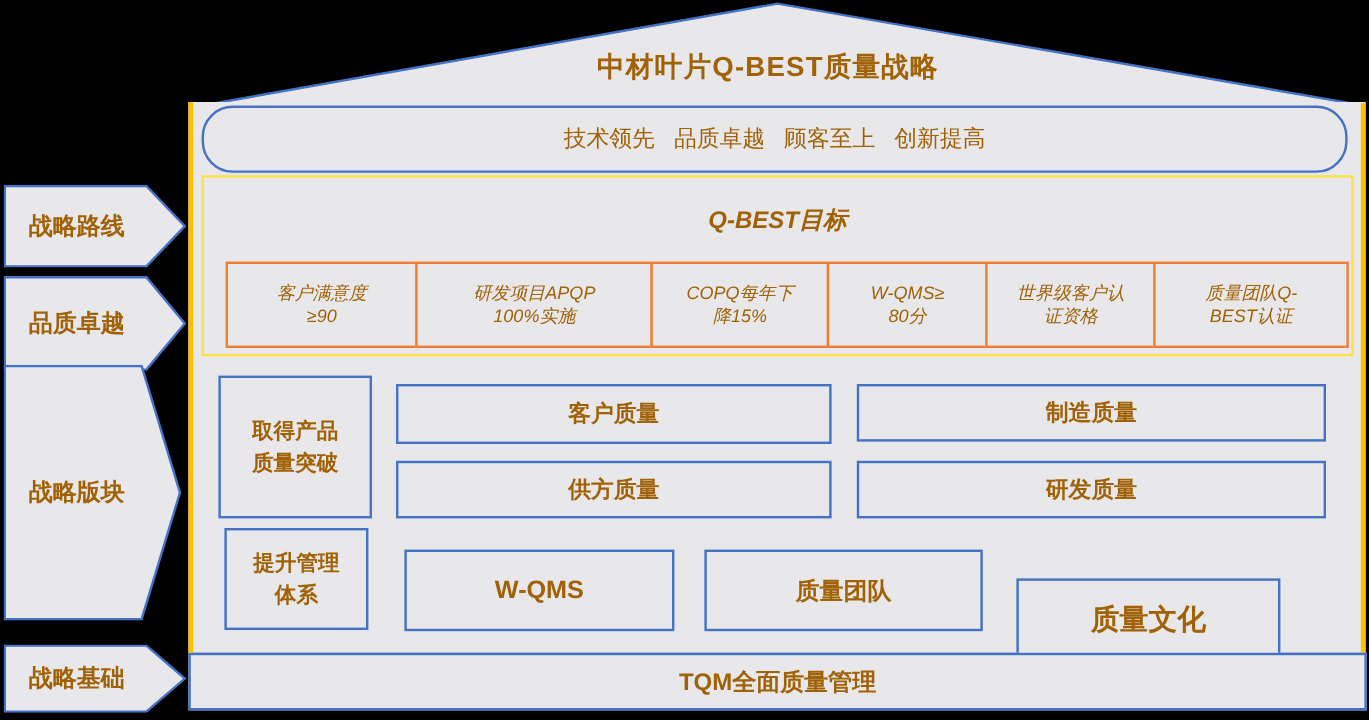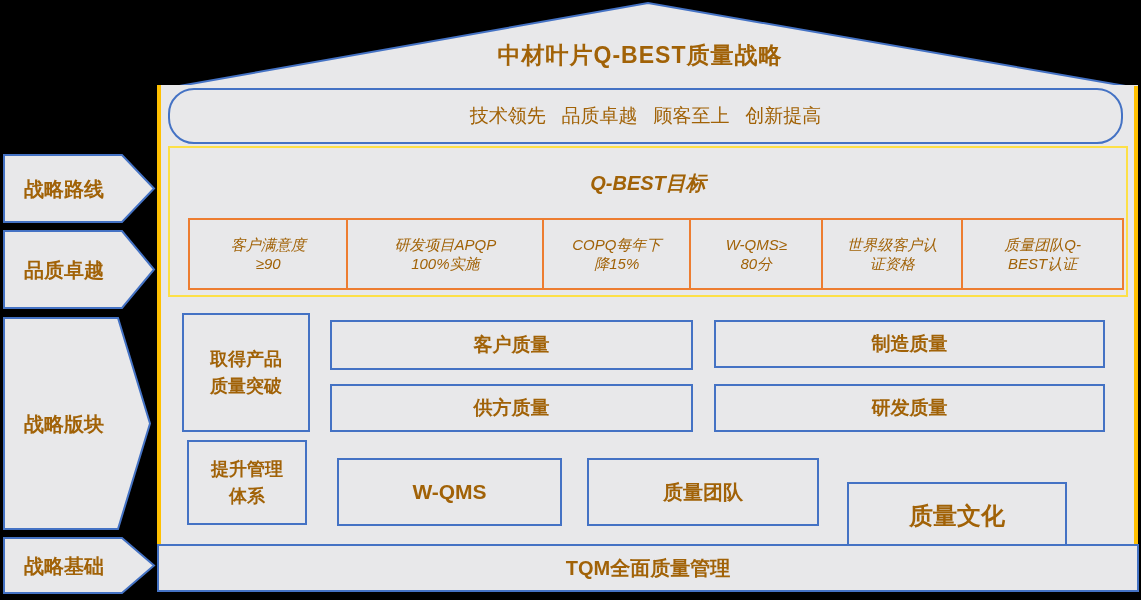--- a/index.html
+++ b/index.html
@@ -73,21 +73,21 @@
       <polygon points="1,1 119,1 151,34.5 119,68 1,68" fill="#E8E8EA" stroke="#4472C4" stroke-width="2"></polygon>
     </svg>
     <span class="lbl">战略路线</span>
   </div>
   <div class="abs side-arrow" style="top:230px;width:153px;height:79px;">
     <svg width="153" height="79">
       <polygon points="1,1 119,1 151,39.5 119,78 1,78" fill="#E8E8EA" stroke="#4472C4" stroke-width="2"></polygon>
     </svg>
     <span class="lbl">品质卓越</span>
   </div>
-  <div class="abs side-arrow" style="top:317px;width:149px;height:213px;text-decoration:underline;">
+  <div class="abs side-arrow" style="top:304px;width:149px;height:213px;text-decoration:underline;">
     <svg width="149" height="213">
       <polygon points="1,1 115,1 147,106.5 115,212 1,212" fill="#E8E8EA" stroke="#4472C4" stroke-width="2"></polygon>
     </svg>
     <span class="lbl">战略版块</span>
   </div>
   <div class="abs side-arrow" style="top:537px;width:153px;height:57px;">
     <svg width="153" height="57">
       <polygon points="1,1 119,1 151,28.5 119,56 1,56" fill="#E8E8EA" stroke="#4472C4" stroke-width="2"></polygon>
     </svg>
     <span class="lbl">战略基础</span>

